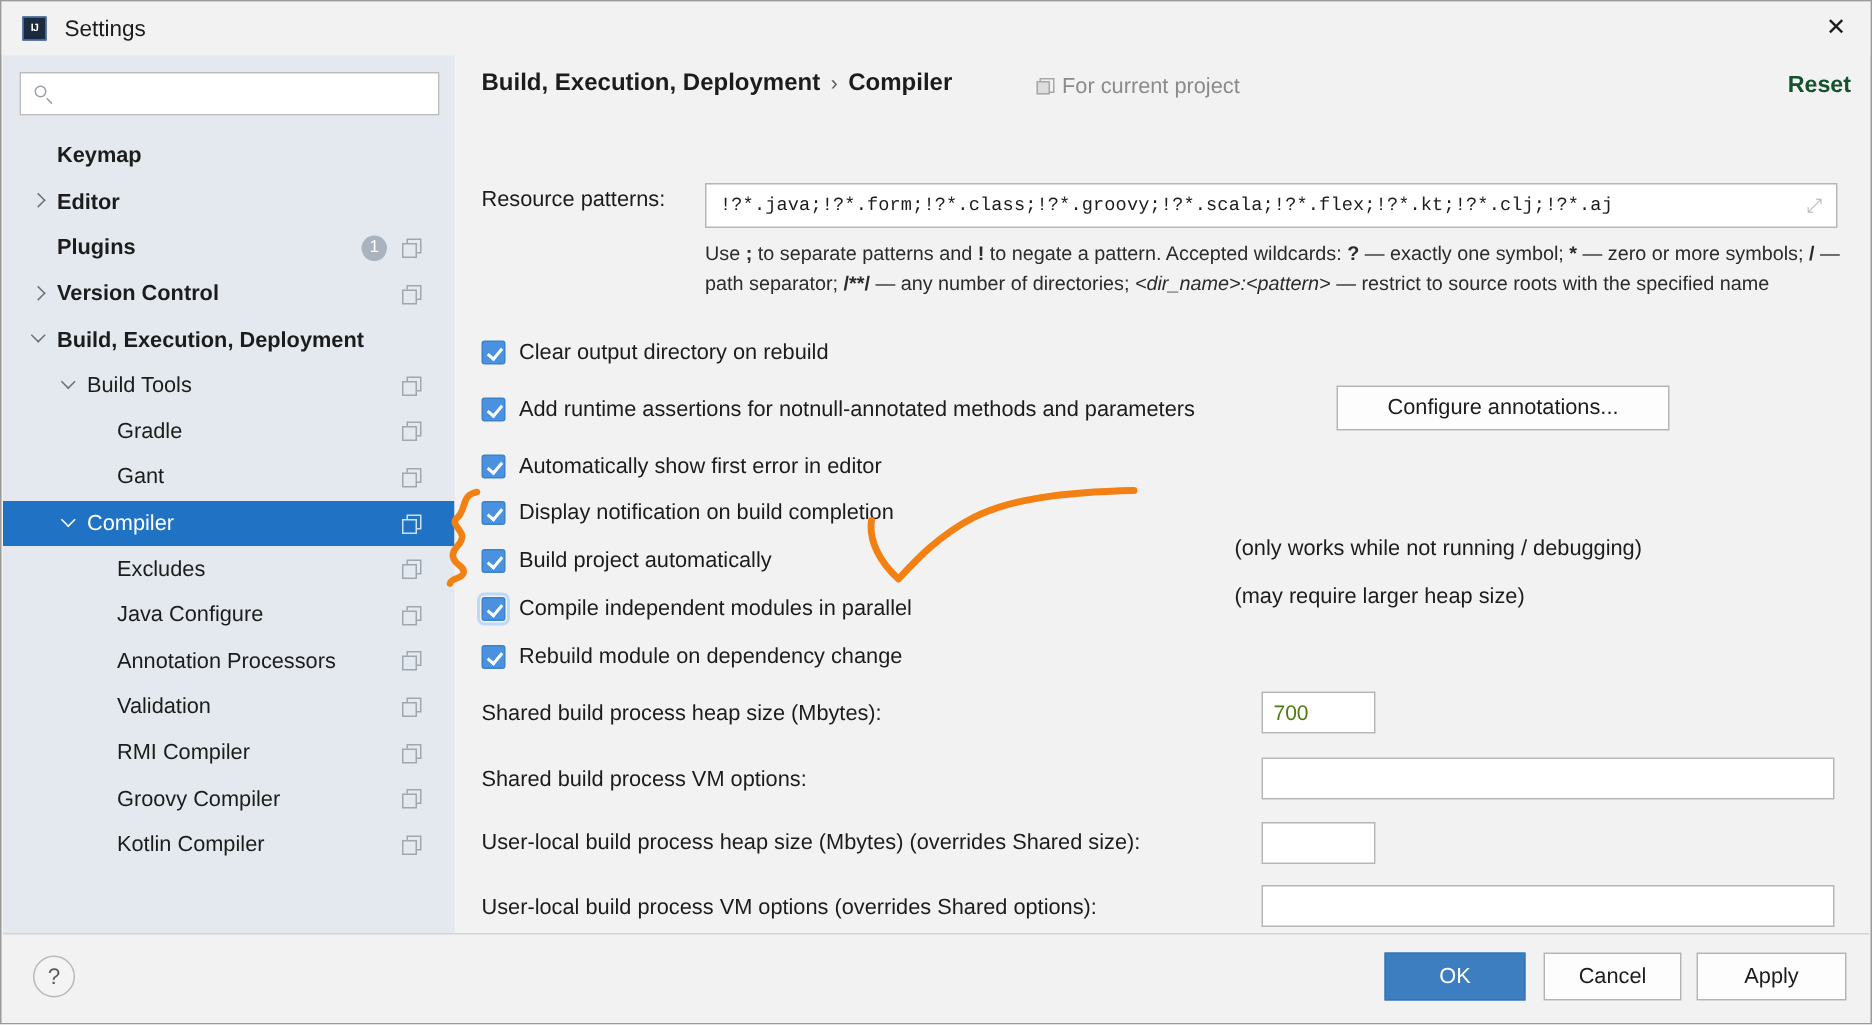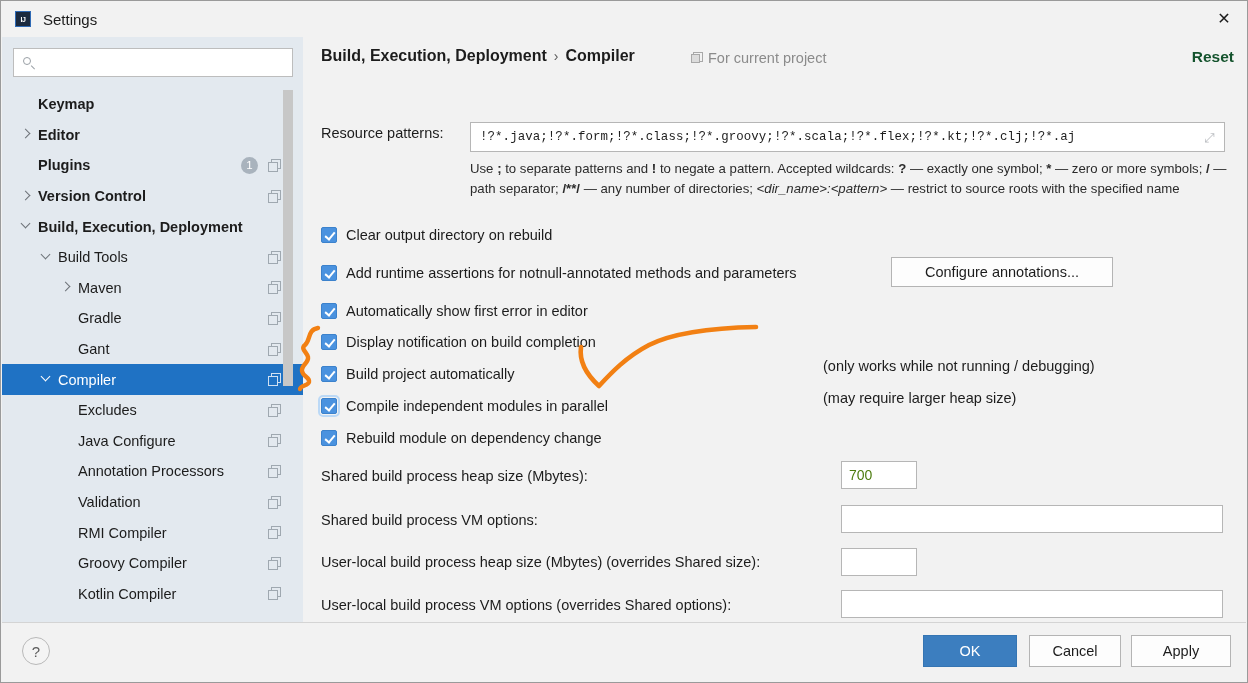--- a/index.html
+++ b/index.html
@@ -70,20 +70,21 @@
   }
 
   
   .sidebar {
     position: absolute;
     left: 1px; top: 36px;
     width: 301px;
     height: 588px;
     background: #e3e9ef;
     overflow: hidden;
+    padding-left: 28px;
   }
   .search-wrap {
     position: absolute;
     left: 11px; top: 11px;
     width: 280px; height: 29px;
     background: #ffffff;
     border: 1px solid #bdbdbd;
     box-sizing: border-box;
     display: flex;
     align-items: center;
@@ -479,29 +480,20 @@
           <span style="display: inline-block; width: 38px;"></span>
           <span class="tw-arrow down"></span>
           <span class="tlabel" style="margin-left: 5px;">Build Tools</span>
           <span class="copy-ico">
             <i class="back"></i>
             <i class="front"></i>
           </span>
         </div>
         <div class="trow">
           <span style="display: inline-block; width: 58px;"></span>
-          <span class="tw-arrow right"></span>
-          <span class="tlabel" style="margin-left: 5px;">Maven</span>
-          <span class="copy-ico">
-            <i class="back"></i>
-            <i class="front"></i>
-          </span>
-        </div>
-        <div class="trow">
-          <span style="display: inline-block; width: 58px;"></span>
           <span class="tw-arrow "></span>
           <span class="tlabel" style="margin-left: 5px;">Gradle</span>
           <span class="copy-ico">
             <i class="back"></i>
             <i class="front"></i>
           </span>
         </div>
         <div class="trow">
           <span style="display: inline-block; width: 58px;"></span>
           <span class="tw-arrow "></span>

